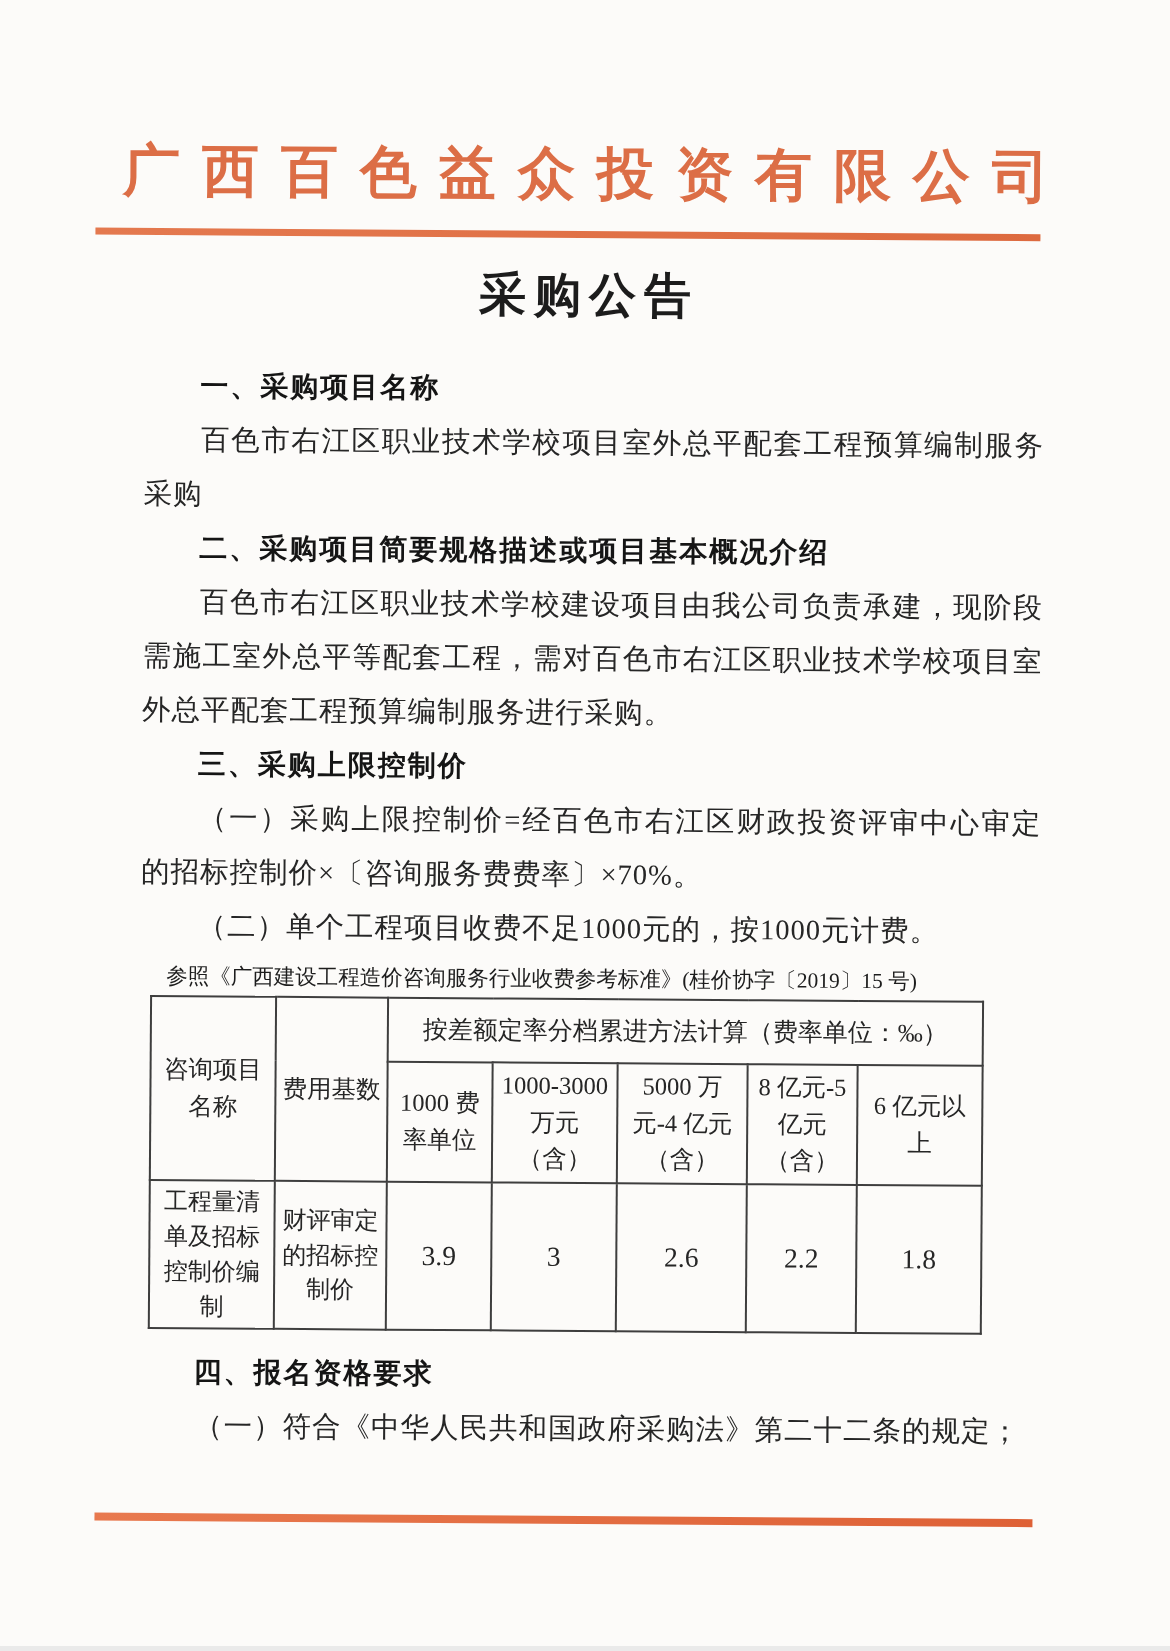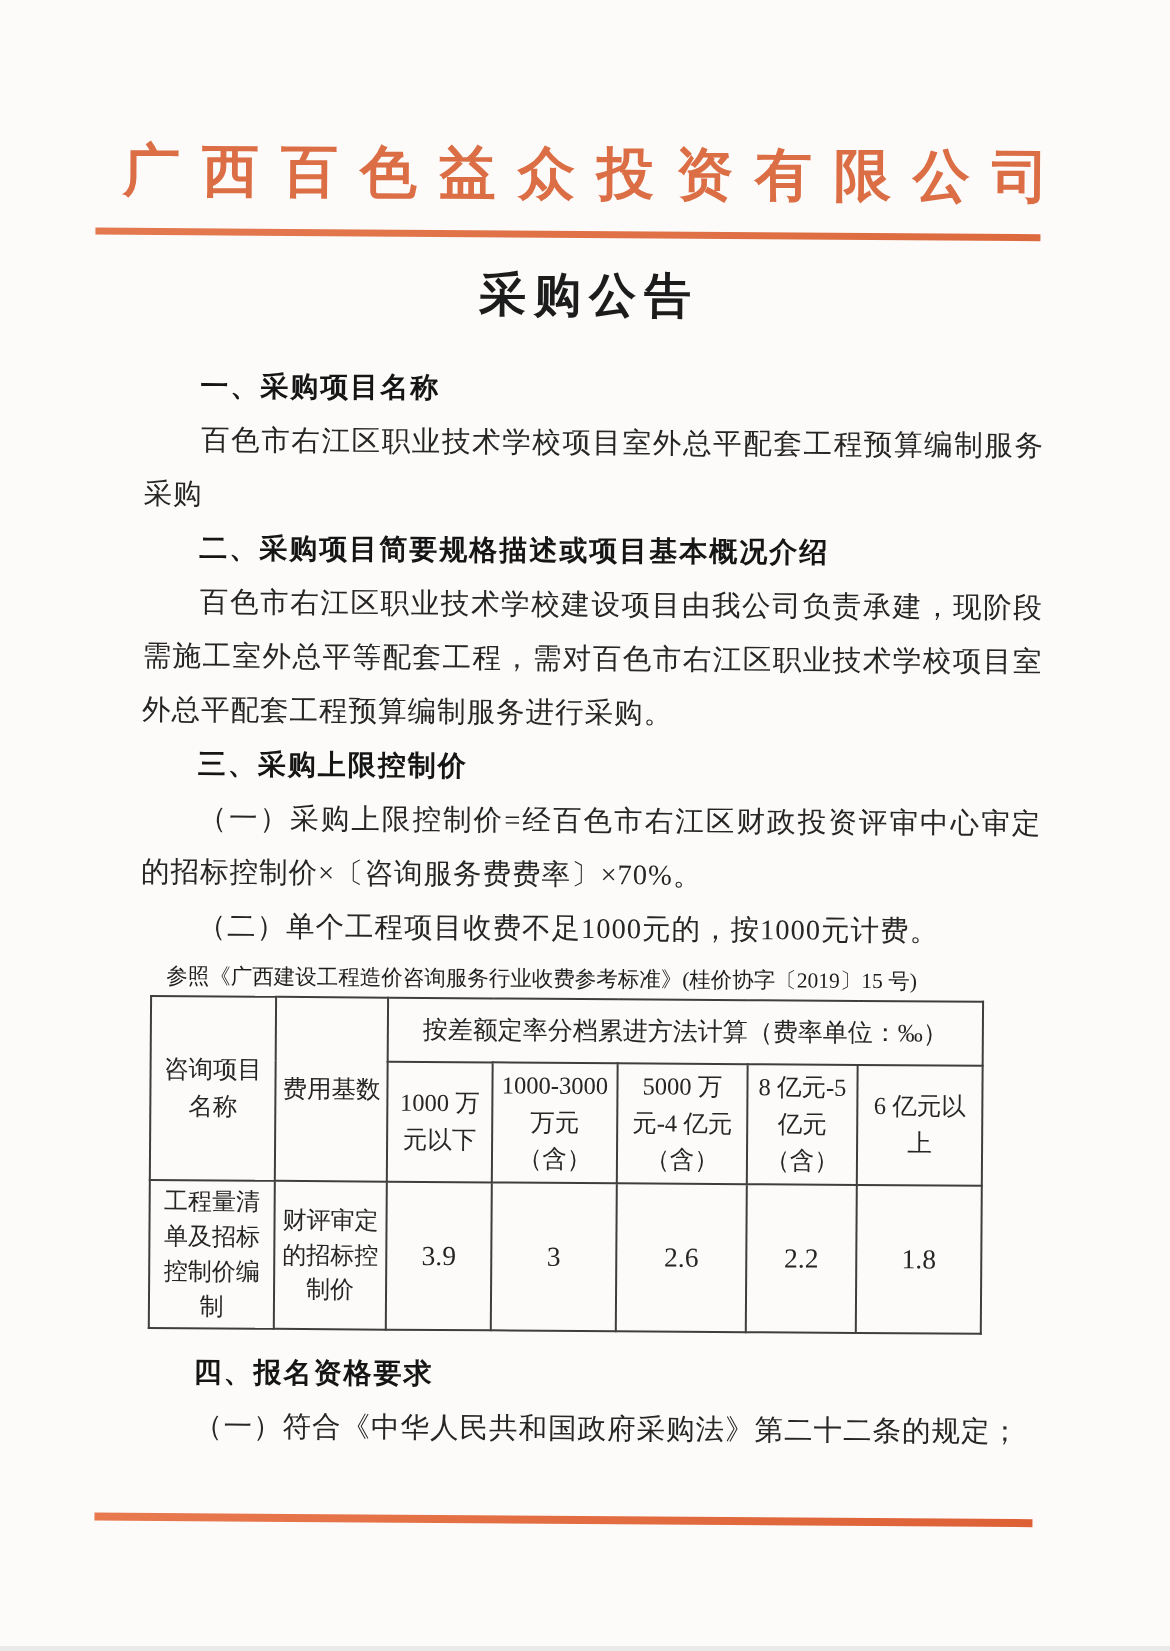--- a/index.html
+++ b/index.html
@@ -100,21 +100,21 @@
             <col style="width:110px">
           <col style="width:125px">
         </colgroup>
         <tbody>
             <tr>
           <td rowspan="2" class="cell-head">咨询项目名称</td>
           <td rowspan="2" class="cell-head">费用基数</td>
           <td colspan="5" class="span-head">按差额定率分档累进方法计算（费率单位：‰）</td>
         </tr>
         <tr class="tier-row">
-          <td>1000 万元以下</td>
+          <td>1000 费率单位</td>
           <td>1000-3000 万元（含）</td>
           <td>5000 万元-4 亿元（含）</td>
           <td>8 亿元-5 亿元（含）</td>
           <td>6 亿元以上</td>
         </tr>
         <tr class="data-row">
           <td class="cell-name">工程量清单及招标控制价编制</td>
           <td class="cell-base">财评审定的招标控制价</td>
           <td class="rate">3.9</td>
           <td class="rate">3</td>

